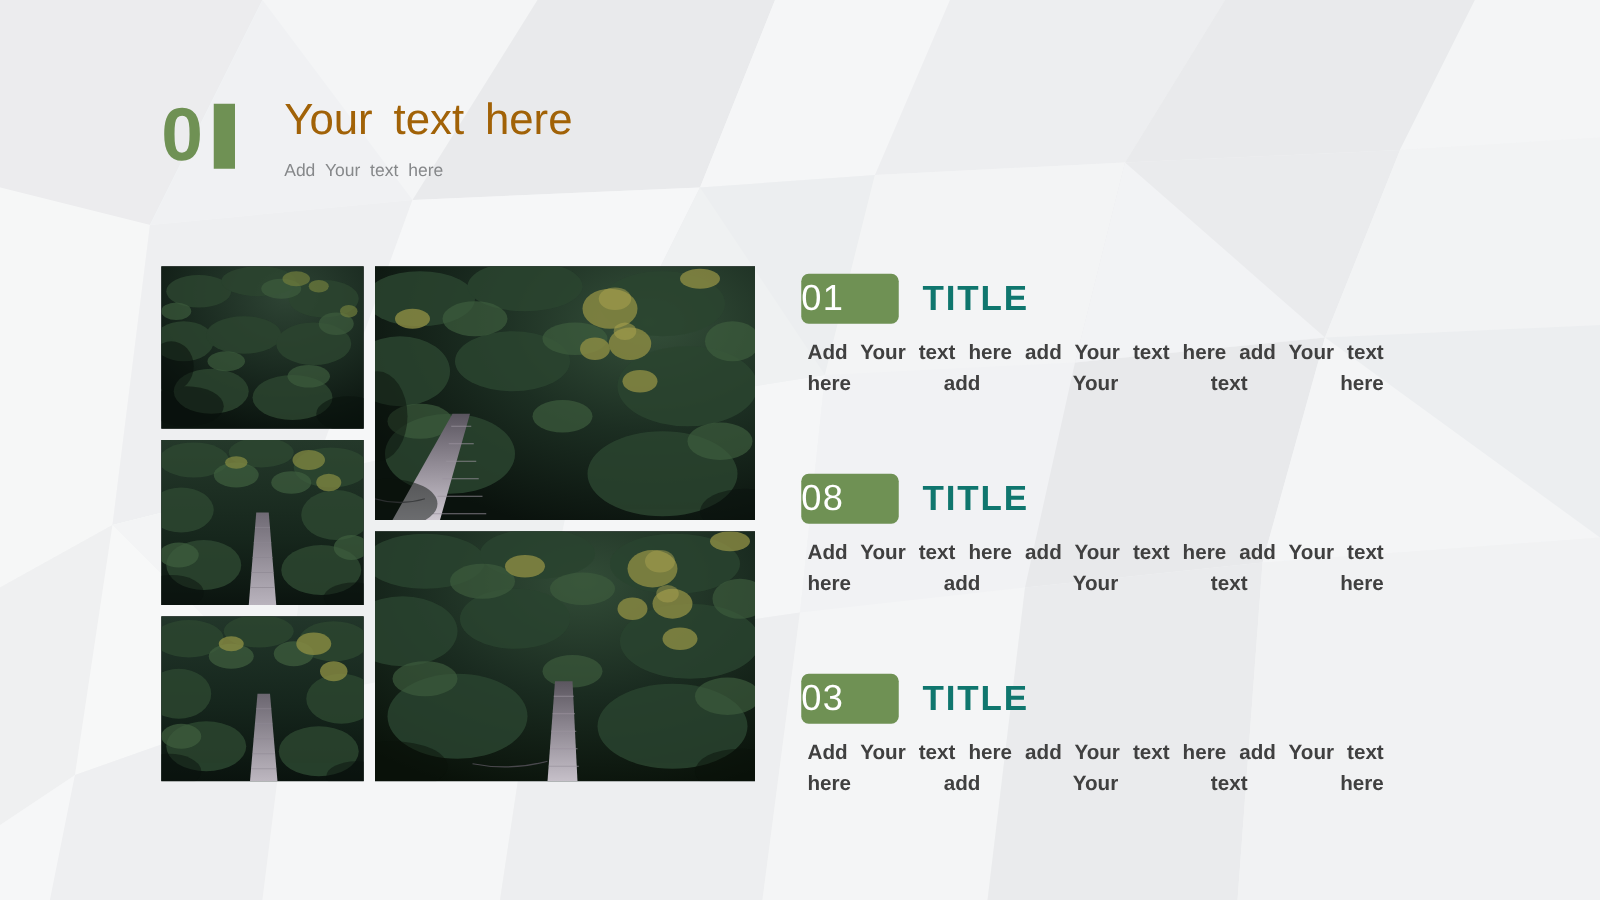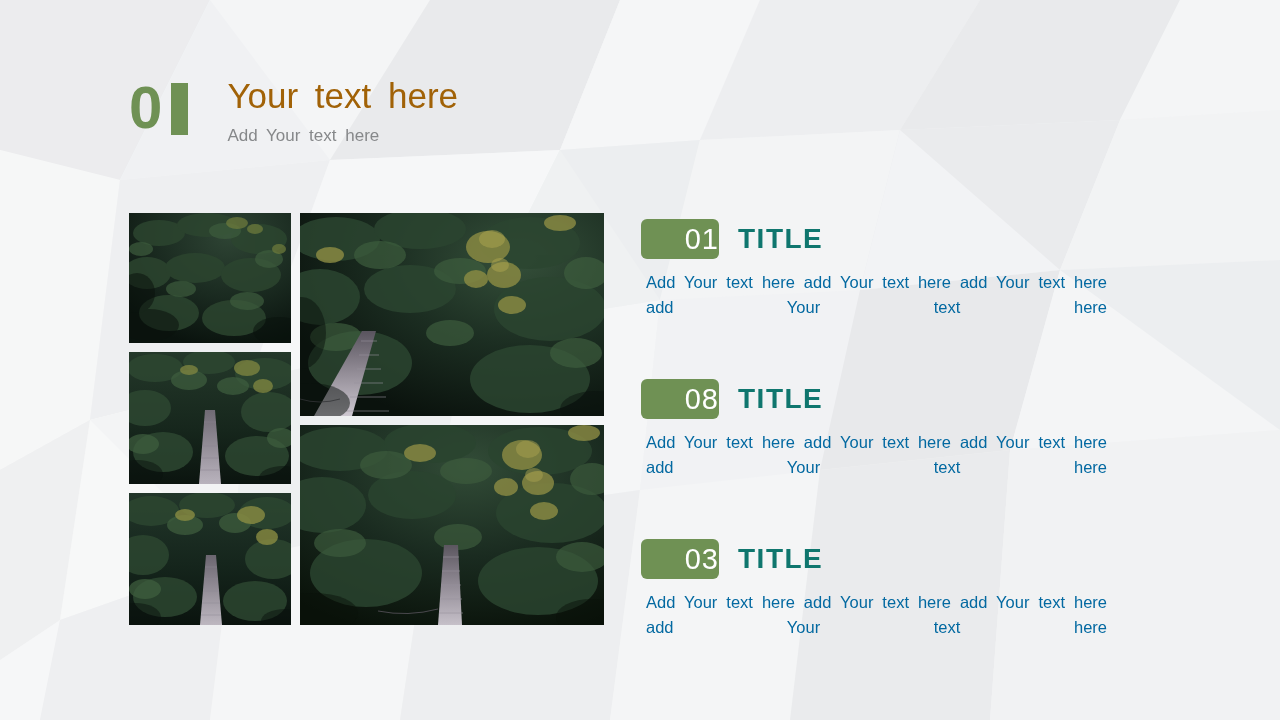--- a/index.html
+++ b/index.html
@@ -62,21 +62,21 @@
   }
   .header-title {
     font-size: 35px;
     line-height: 44px;
     color: #a16207;
     font-weight: 300;
     word-spacing: 7px;
     white-space: nowrap;
   }
   .header-sub {
-    font-size: 17px;
+    font-size: 14px;
     line-height: 22px;
     color: #86888a;
     font-weight: 300;
     word-spacing: 4px;
     margin-top: 7px;
     white-space: nowrap;
   }
 
   
   .gallery {
@@ -130,41 +130,41 @@
     height: 40px;
   }
   .badge {
     width: 78px;
     height: 40px;
     background: #6f9154;
     border-radius: 6px;
     color: #ffffff;
     font-size: 29px;
     line-height: 40px;
-    text-align: right;
+    text-align: left;
     font-weight: 300;
     letter-spacing: 1px;
     flex: none;
   }
   .item-title {
     margin-left: 19px;
     font-size: 28px;
     line-height: 30px;
     font-weight: bold;
     color: #0f766e;
     letter-spacing: 1.5px;
   }
   .item-body {
     margin-top: 11px;
     margin-left: 5px;
     width: 461px;
     font-size: 16.5px;
     line-height: 25px;
-    color: #0369a1;
-    font-weight: 400;
+    color: #404040;
+    font-weight: 700;
     text-align: justify;
     word-spacing: 2px;
   }
   .item-body::after {
     content: "";
     display: inline-block;
     width: 100%;
   }
 </style>
 </head>

